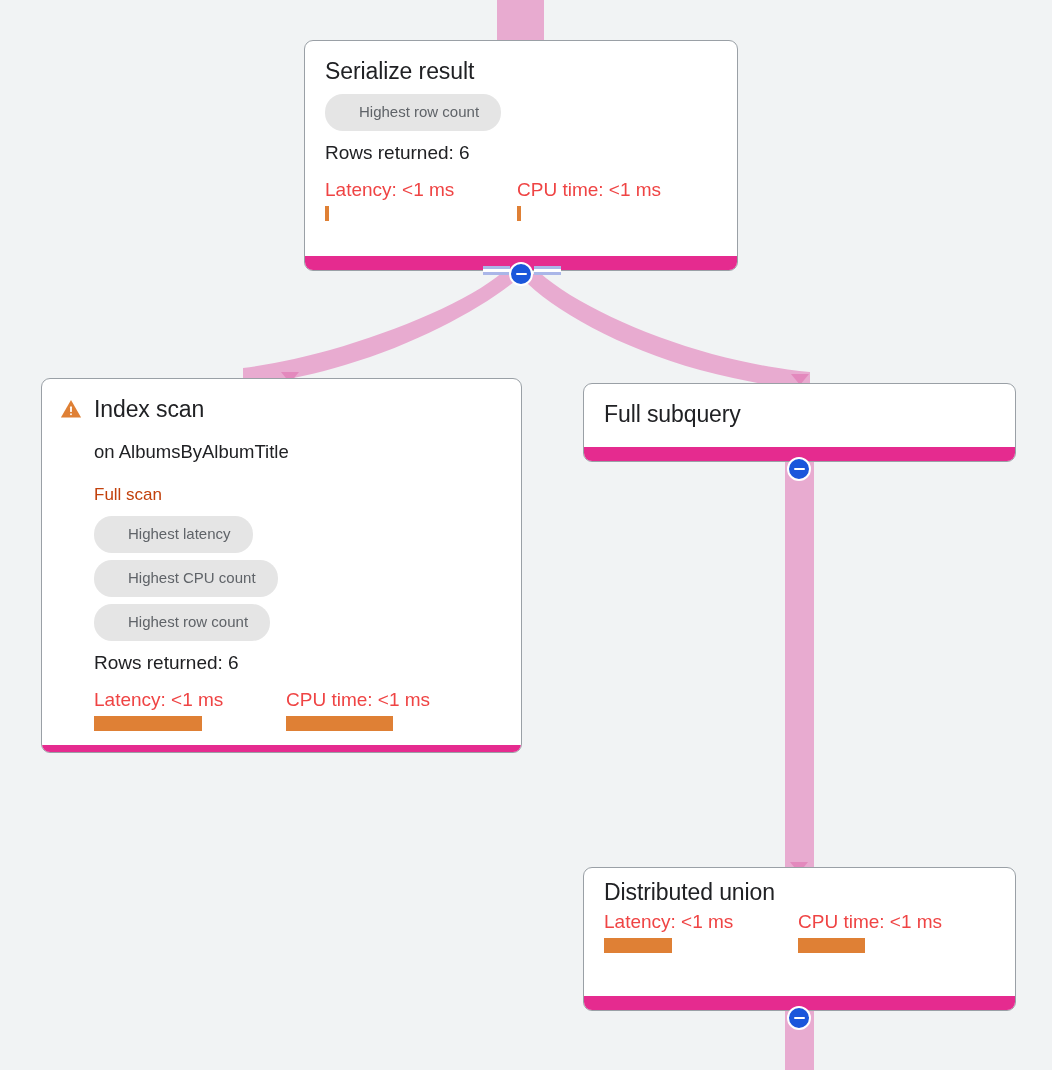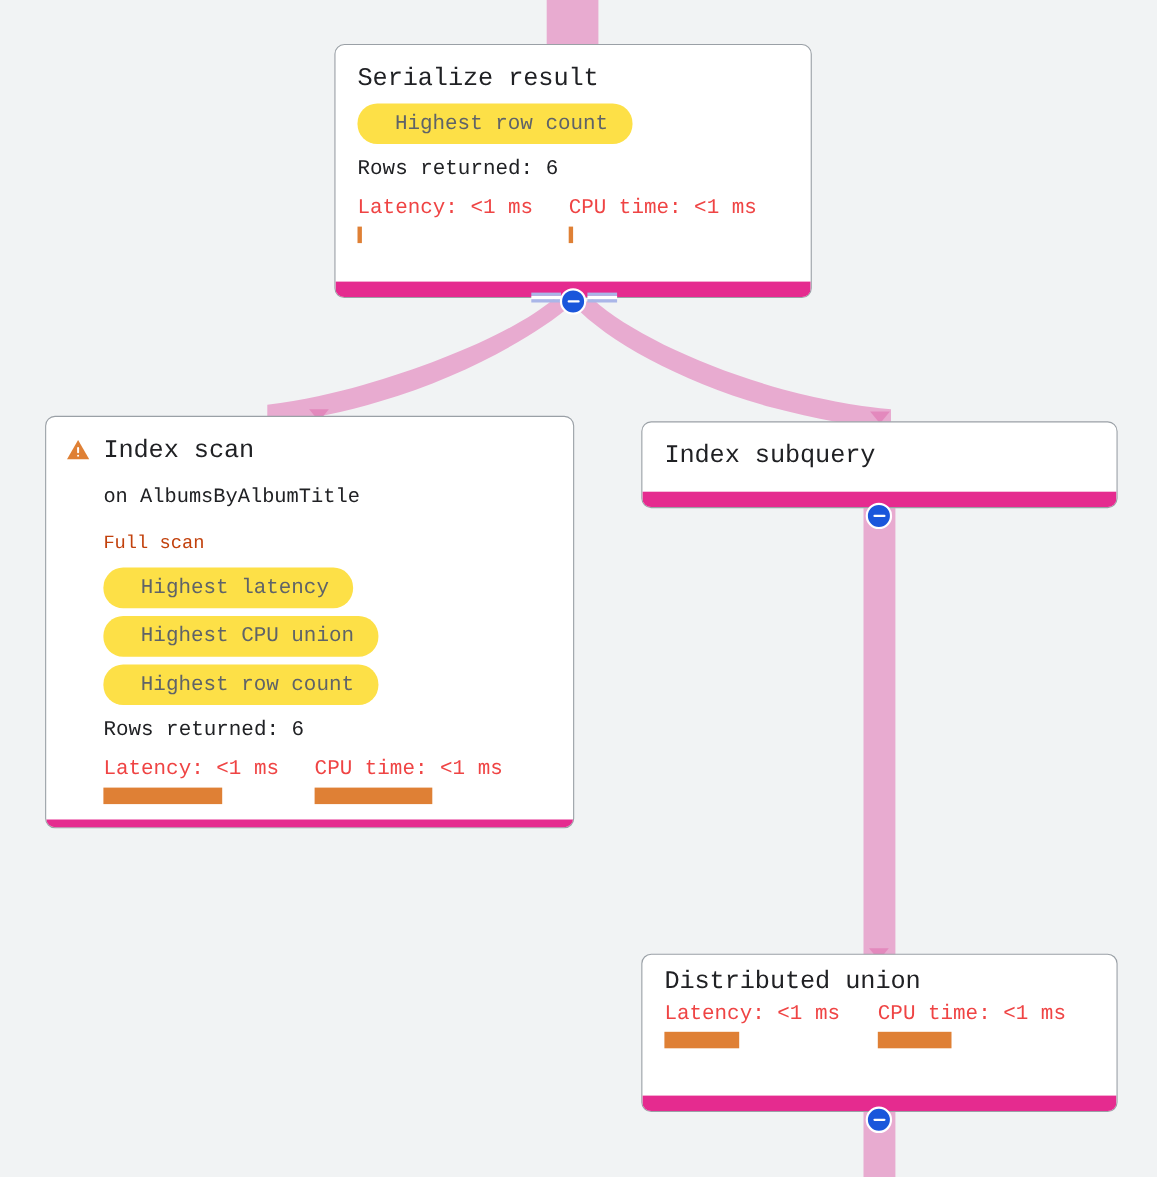--- a/index.html
+++ b/index.html
@@ -45,21 +45,20 @@
 
   .plan-node {
     position: absolute;
     box-sizing: border-box;
     background: #ffffff;
     border: 1px solid #9aa0a6;
     border-radius: 9px;
     overflow: hidden;
     display: flex;
     flex-direction: column;
-    font-family: Liberation Mono, monospace;
   }
 
   .node-body {
     flex: 1 1 auto;
     padding: 16px 20px 14px 20px;
     box-sizing: border-box;
   }
 
   .node-accent-bar {
     flex: 0 0 auto;
@@ -109,23 +108,23 @@
 
   .chip-list {
     margin-top: 9px;
     display: flex;
     flex-direction: column;
     align-items: flex-start;
     gap: 7px;
   }
 
   .chip {
-    background: #fde047;
+    background: #e5e5e5;
     color: #5f6368;
-    font-size: 19px;
+    font-size: 15px;
     line-height: 22px;
     border-radius: 18px;
     padding: 7px 22px 8px 34px;
     white-space: nowrap;
     box-sizing: border-box;
   }
 
   .rows-returned {
     font-size: 19px;
     line-height: 24px;
@@ -286,21 +285,21 @@
             <rect x="11" y="9" width="2" height="6.4" rx="1" fill="#ffffff"></rect>
             <rect x="11" y="16.7" width="2" height="2" rx="1" fill="#ffffff"></rect>
           </svg>
           <div class="node-title">Index scan</div>
         </div>
         <div style="padding-left:34px;">
           <div class="node-subtitle">on AlbumsByAlbumTitle</div>
           <div class="node-subtitle-muted">Full scan</div>
           <div class="chip-list">
             <span class="chip">Highest latency</span>
-            <span class="chip">Highest CPU union</span>
+            <span class="chip">Highest CPU count</span>
             <span class="chip">Highest row count</span>
           </div>
           <div class="rows-returned">Rows returned: 6</div>
           <div class="metrics-row">
             <div class="metric" style="width:192px;">
               <div class="metric-label">Latency: &lt;1 ms</div>
               <div class="metric-bar-track">
                 <div class="metric-bar-fill" style="width:108px;"></div>
               </div>
             </div>
@@ -312,21 +311,21 @@
             </div>
           </div>
         </div>
       </div>
       <div class="node-accent-bar"></div>
     </div>
 
     <div class="plan-node" style="left:583px; top:383px; width:433px; height:79px;">
       <div class="node-body" style="padding-top:16px;">
         <div class="node-title-row">
-          <div class="node-title">Index subquery</div>
+          <div class="node-title">Full subquery</div>
         </div>
       </div>
       <div class="node-accent-bar"></div>
     </div>
 
     <div class="collapse-toggle" style="left:787px; top:457px;"></div>
 
     <div class="plan-node" style="left:583px; top:867px; width:433px; height:144px;">
       <div class="node-body" style="padding-top:10px;">
         <div class="node-title-row">

